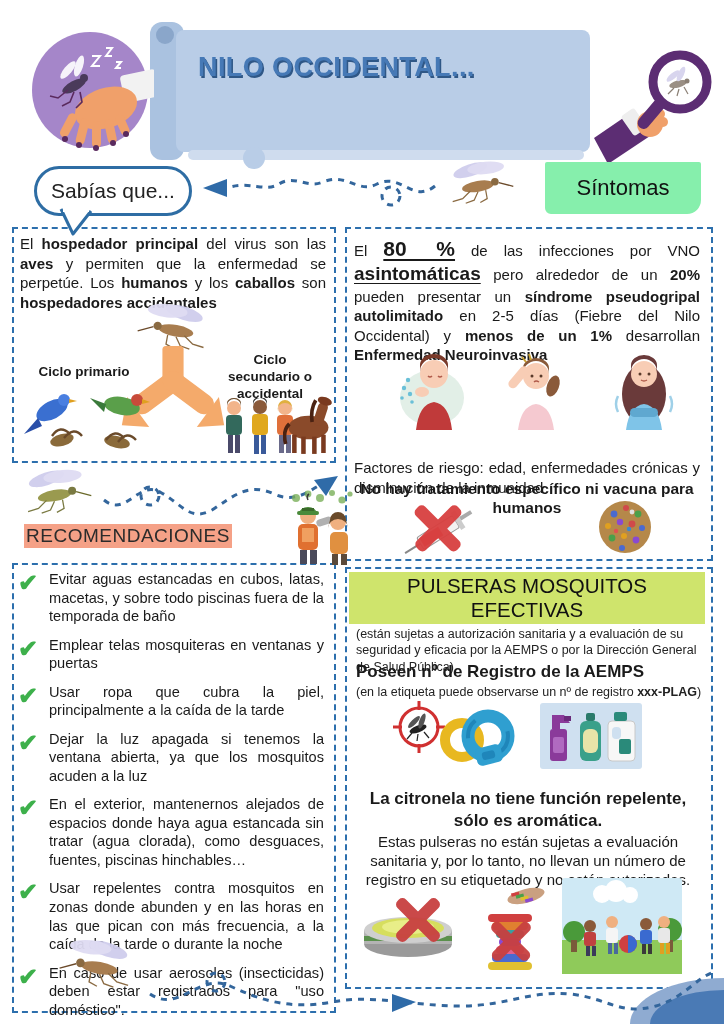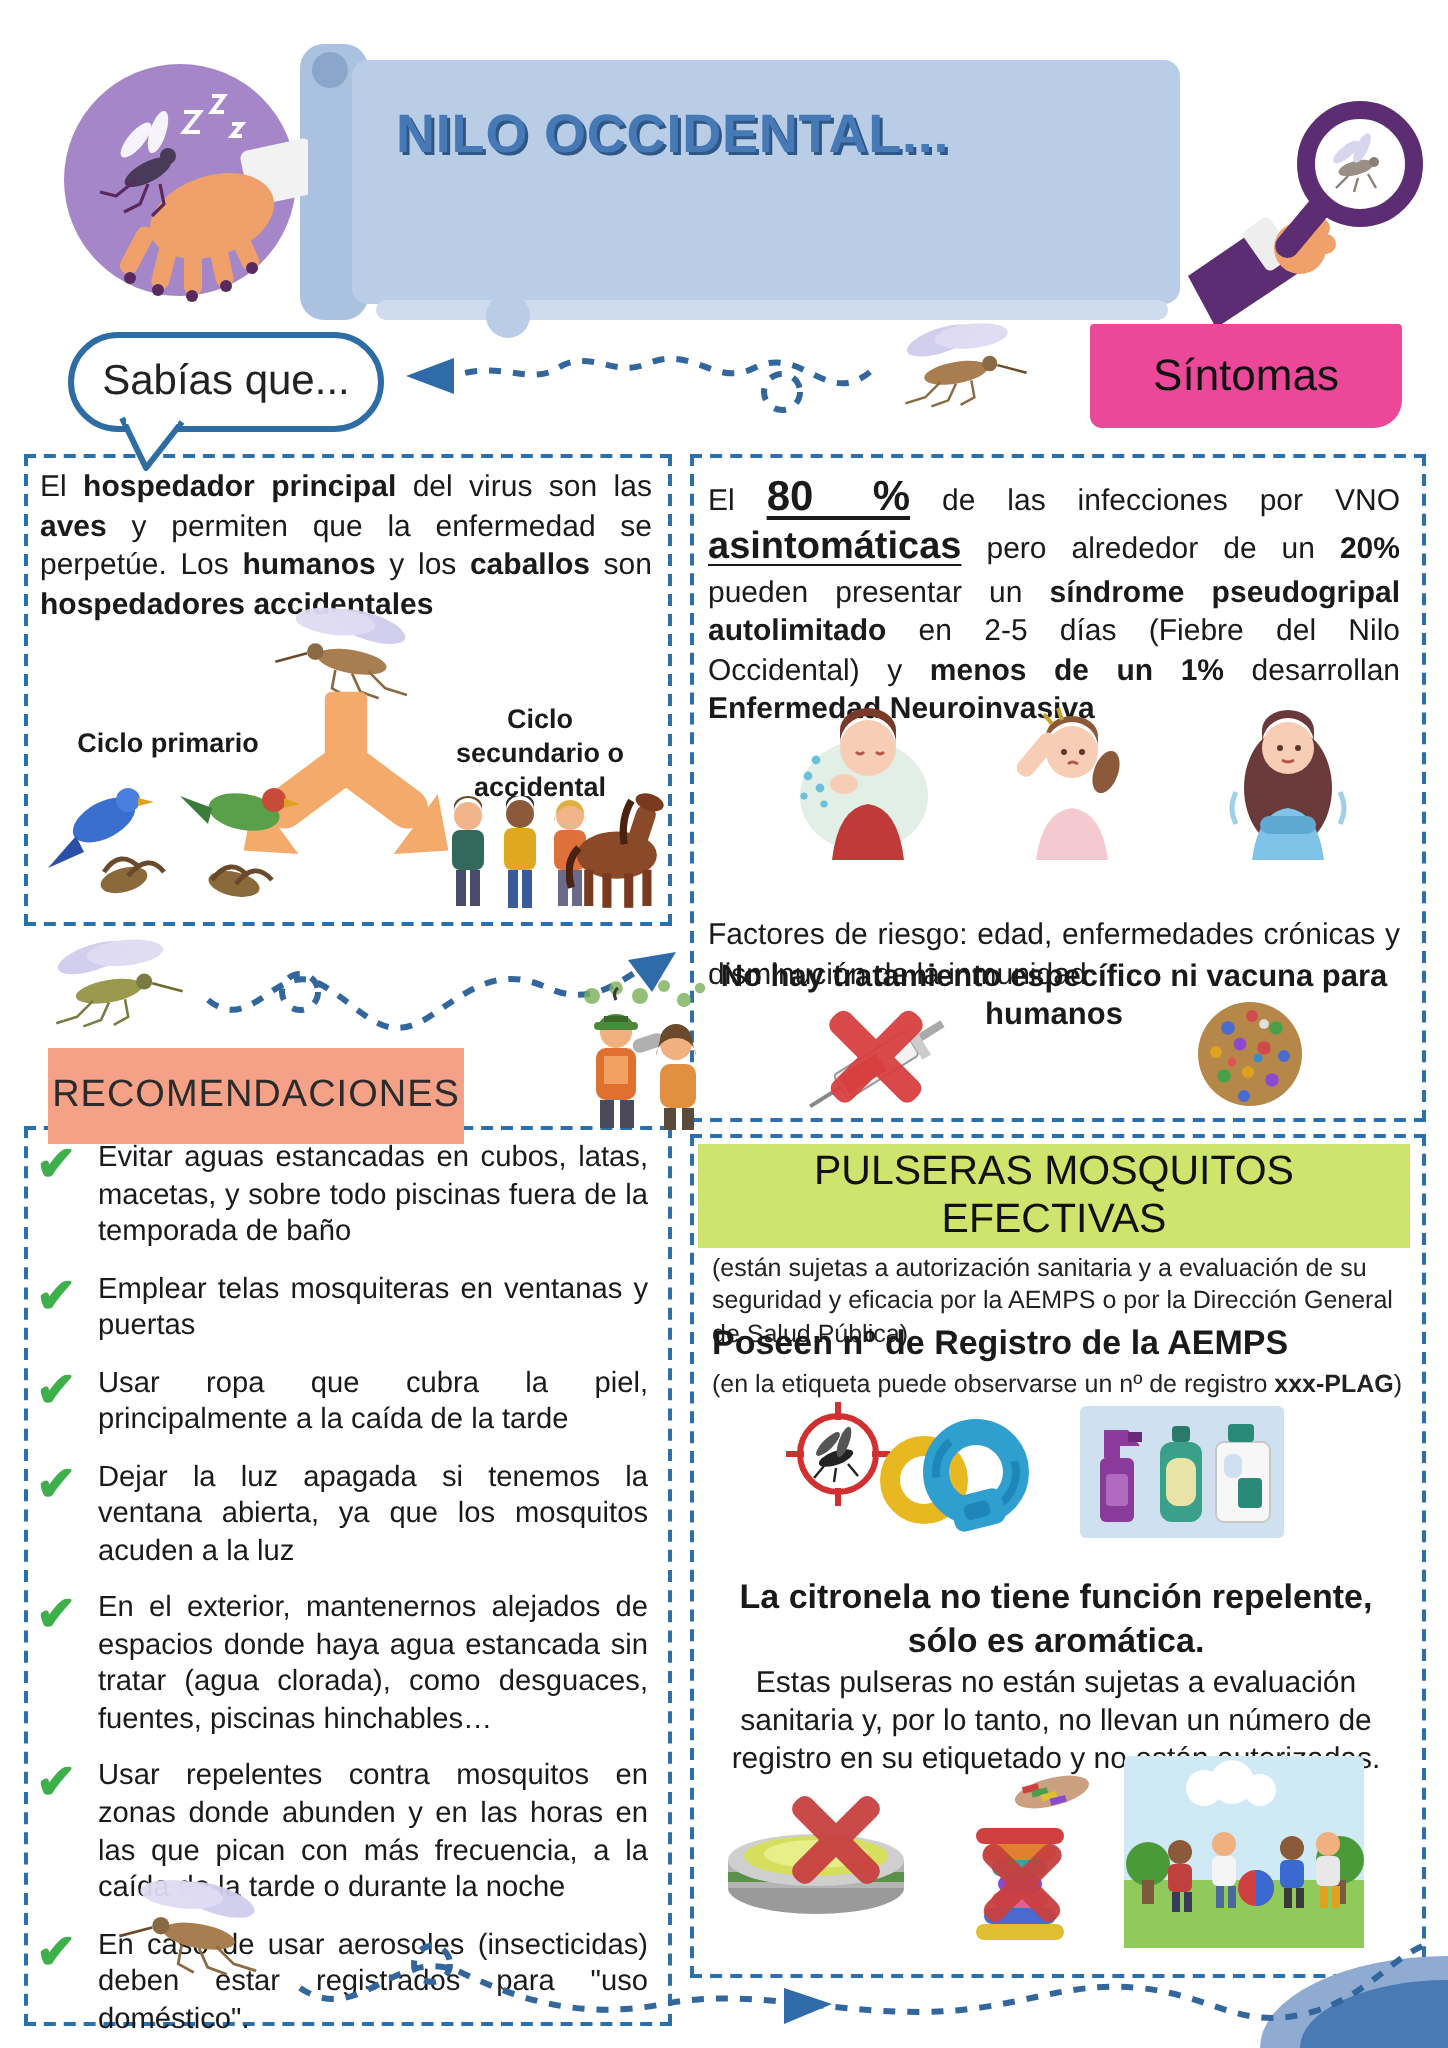--- a/index.html
+++ b/index.html
@@ -13,24 +13,24 @@
   .banner{left:176px;top:30px;width:414px;height:122px;background:#b9cde7;border-radius:8px;}
   .banner-fold{left:188px;top:150px;width:396px;height:10px;background:#cfdcee;border-radius:5px;}
   .title{left:198px;top:52px;width:390px;font-size:27px;font-weight:bold;color:#4679b6;
          text-shadow:1.5px 1.5px 0 #2f5786;line-height:1.18;letter-spacing:.4px;}
   .blue-dot{left:243px;top:147px;width:22px;height:22px;border-radius:50%;background:#b9cde7;}
   
   .bubble{left:34px;top:166px;width:152px;height:44px;border:3px solid #2e6da4;border-radius:26px;
           background:#fff;display:flex;align-items:center;justify-content:center;
           font-size:21px;color:#222;z-index:4;}
   .bubble-tail{left:58px;top:208px;z-index:5;}
-  .sintomas{left:545px;top:162px;width:156px;height:52px;background:#ec4899;
+  .sintomas{left:545px;top:162px;width:156px;height:52px;background:#86efac;
             display:flex;align-items:center;justify-content:center;font-size:22px;color:#111;
             border-radius:2px 2px 14px 6px;}
-  .recom-label{left:24px;top:524px;width:208px;height:48px;background:#f5a187;
+  .recom-label{left:24px;top:524px;width:208px;height:24px;background:#f5a187;
                display:flex;align-items:center;justify-content:center;font-size:19px;color:#2b2b2b;
                letter-spacing:.5px;z-index:3;}
   
   .box-dashed{border:2px dashed #2c6fad;background:#fff;}
   .hosts-box{left:12px;top:227px;width:320px;height:232px;}
   .sintomas-box{left:345px;top:227px;width:364px;height:330px;}
   .rec-box{left:12px;top:563px;width:320px;height:446px;}
   .puls-box{left:345px;top:567px;width:364px;height:418px;}
   .par{font-size:15px;text-align:justify;line-height:1.3;}
   .hosts-par{left:20px;top:234px;width:306px;}

